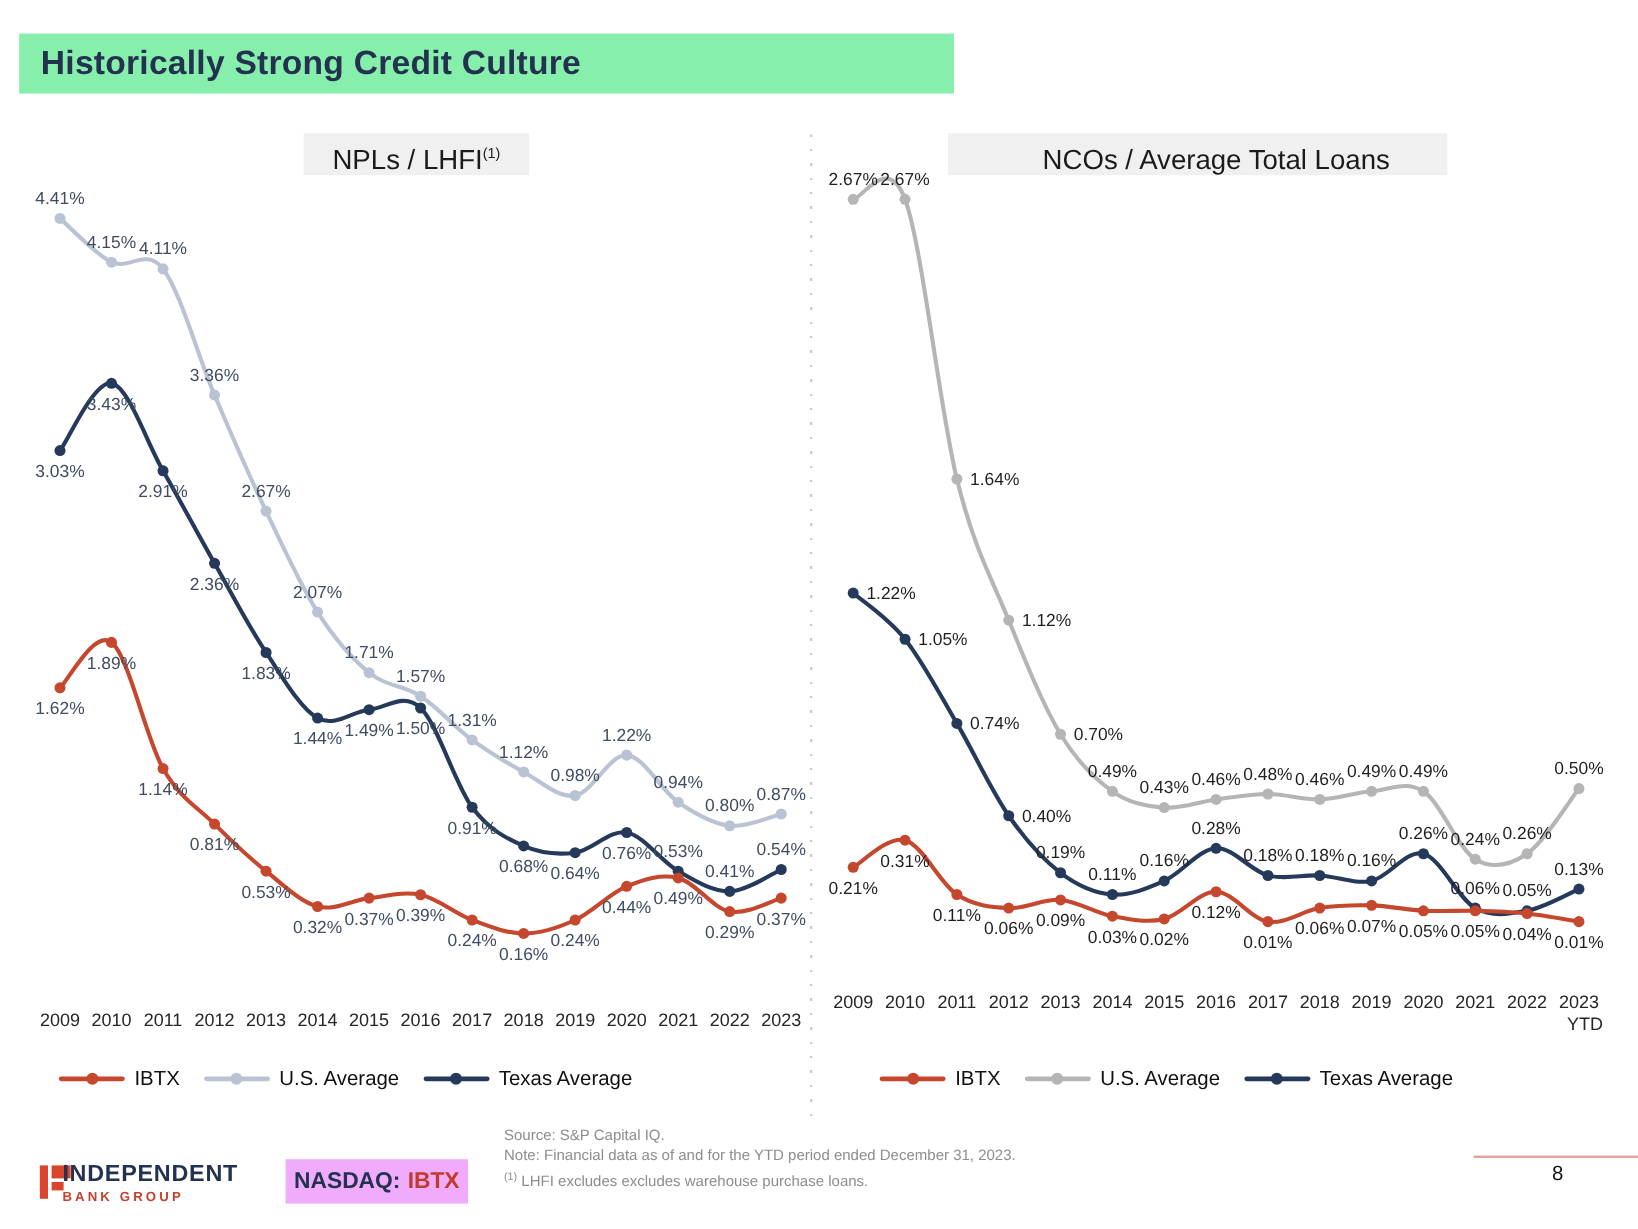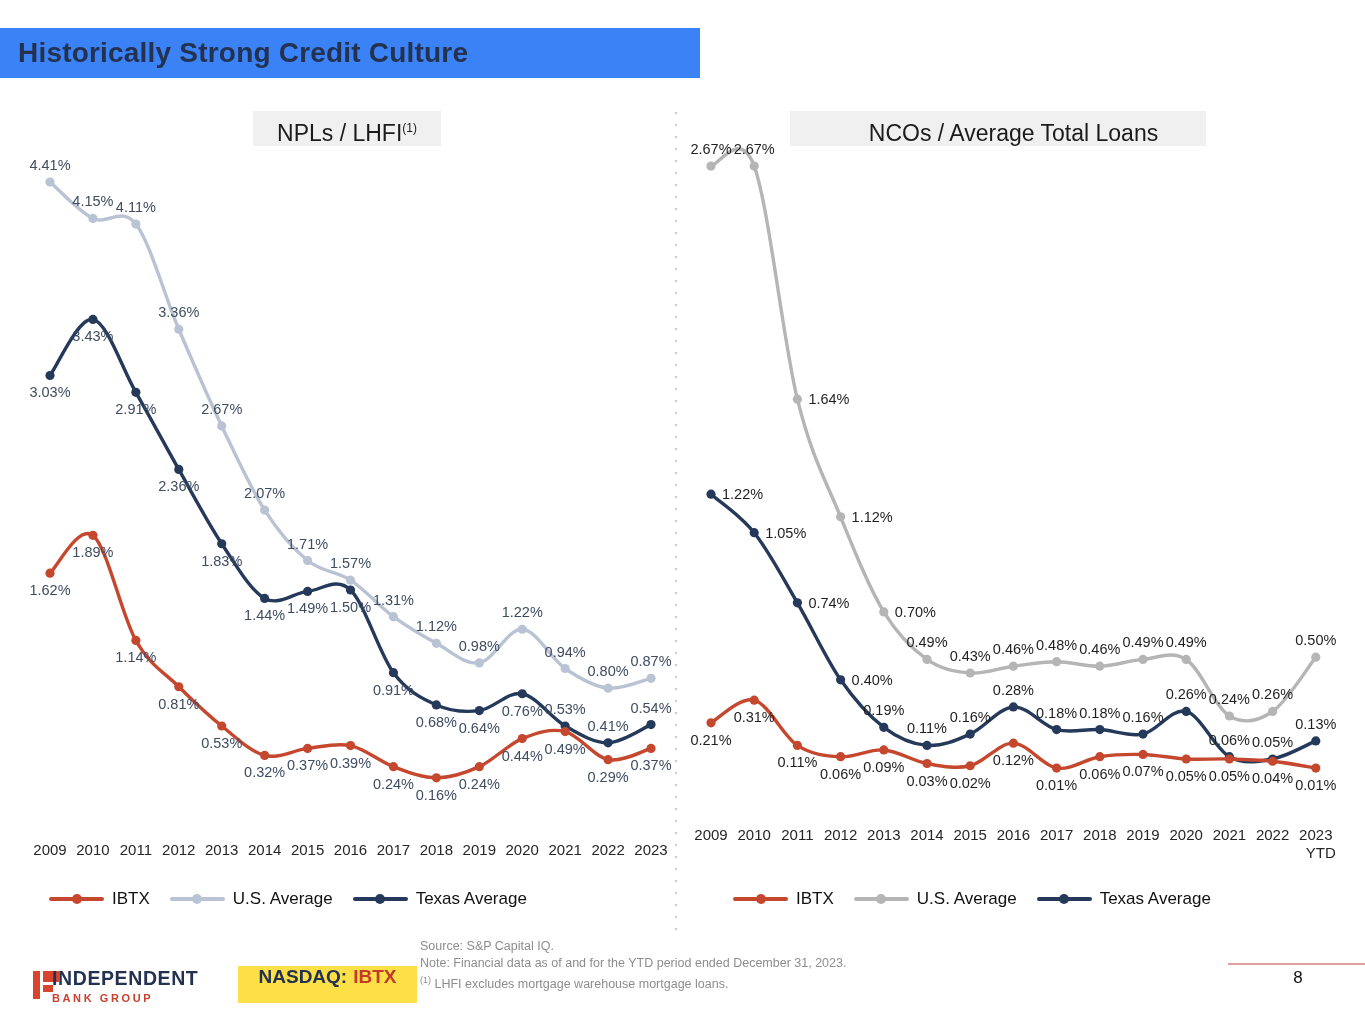--- a/index.html
+++ b/index.html
@@ -2,21 +2,21 @@
 <html><head>
 <meta charset="utf-8">
 <style>
   html,body{margin:0;padding:0;}
   body{
     width:1365px;height:1024px;position:relative;overflow:hidden;
     background:#ffffff;font-family:"Liberation Sans",sans-serif;
   }
   .abs{position:absolute;}
   
-  .title-bar{left:0;top:28px;width:700px;height:50px;background:#3b82f6;}
+  .title-bar{left:16px;top:28px;width:779px;height:50px;background:#86efac;}
   .title-bar h1{margin:0;padding-left:18px;font-size:28px;line-height:50px;
     font-weight:bold;color:#243250;letter-spacing:.2px;}
   
   .chart-title{background:#f0f0f0;text-align:center;font-size:23px;color:#1b1b1b;}
   #ct-0{left:253px;top:111px;width:188px;height:35px;line-height:35px;}
   #ct-1{left:790px;top:111px;width:385px;height:35px;line-height:35px;padding-left:31px;}
   .chart-title sup{font-size:12px;}
   
   .separator{left:675px;top:112px;width:2px;height:822px;
     background-image:repeating-linear-gradient(to bottom,#cdcdcd 0 2px,transparent 2px 12px);}
@@ -31,22 +31,22 @@
   #legend-1{left:733px;top:889px;}
   .legend-item{display:flex;align-items:center;gap:8px;}
   .swatch{position:relative;width:55px;height:3.4px;border-radius:2px;}
   .swatch .dot{position:absolute;left:50%;top:50%;transform:translate(-50%,-50%);
     width:10px;height:10px;border-radius:50%;}
   
   .logo-mark{left:33px;top:971px;}
   .logo-text{left:52px;top:969px;line-height:1;}
   .logo-line1{font-size:19.5px;font-weight:bold;color:#223250;letter-spacing:.6px;}
   .logo-line2{font-size:11px;font-weight:bold;color:#c8402e;letter-spacing:2.6px;margin-top:4px;}
-  .ticker{left:238px;top:966px;width:179px;height:37px;background:#fde047;
-    display:flex;align-items:flex-start;justify-content:center;gap:6px;
+  .ticker{left:238px;top:966px;width:152px;height:37px;background:#f0abfc;
+    display:flex;align-items:center;justify-content:center;gap:6px;
     font-size:19px;font-weight:bold;}
   .ticker .pfx{color:#223250;}
   .ticker .sym{color:#c23a28;}
   .notes{left:420px;top:938px;font-size:12.5px;color:#8d8d8d;line-height:17px;}
   .notes sup{font-size:9px;}
   .page-line{left:1228px;top:963px;width:137px;height:2px;background:#e0a29d;}
   .page-num{left:1278px;top:968px;width:40px;text-align:center;font-size:17px;color:#111;}
 </style>
 </head>
 <body>
@@ -334,16 +334,16 @@
   <div class="logo-line1">INDEPENDENT</div>
   <div class="logo-line2">BANK GROUP</div>
 </div>
 <div class="abs ticker">
   <span class="pfx">NASDAQ:</span>
   <span class="sym">IBTX</span>
 </div>
 <div class="abs notes">
   <div>Source: S&amp;P Capital IQ.</div>
   <div>Note: Financial data as of and for the YTD period ended December 31, 2023.</div>
-  <div><sup>(1)</sup><span> LHFI excludes mortgage warehouse mortgage loans.</span></div>
+  <div><sup>(1)</sup><span> LHFI excludes excludes warehouse purchase loans.</span></div>
 </div>
 <div class="abs page-line"></div>
 <div class="abs page-num">8</div>
 
 </body></html>

